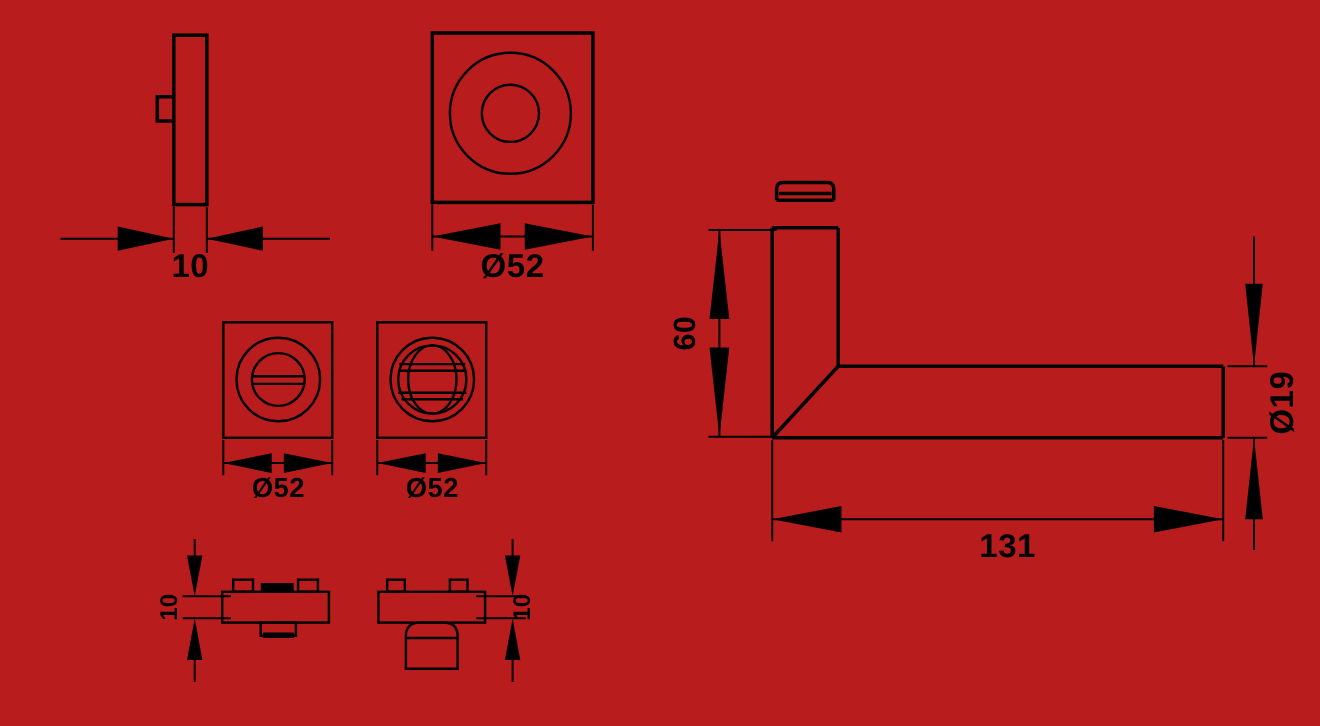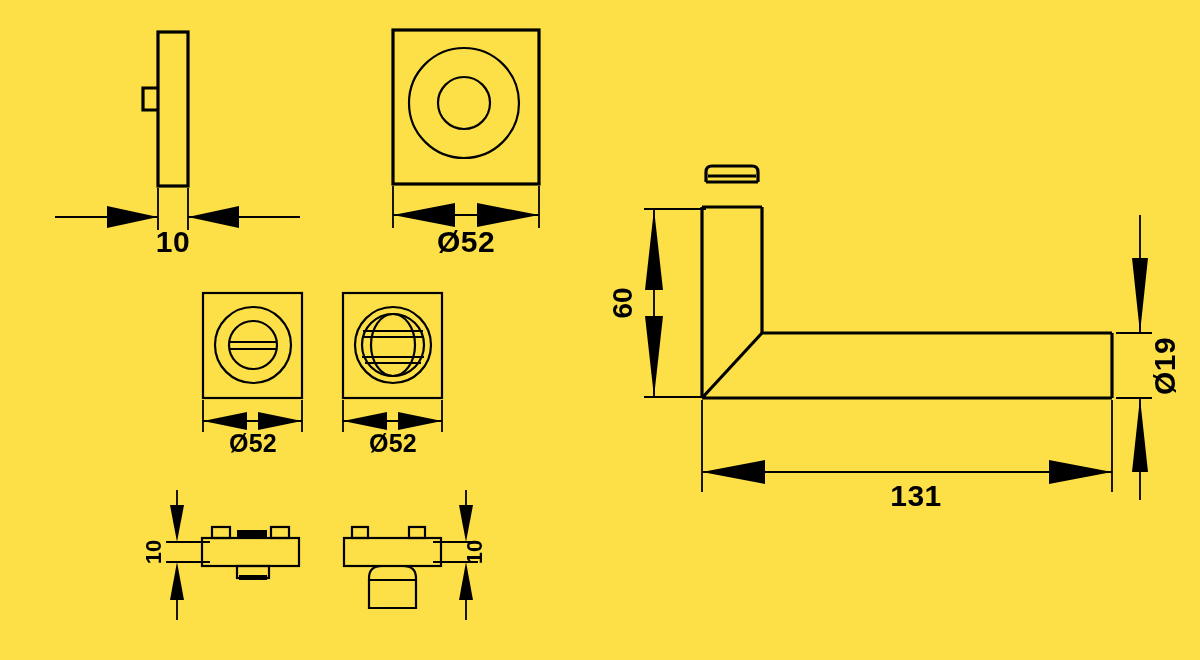--- a/index.html
+++ b/index.html
@@ -10,21 +10,21 @@
   body {
     width: 1200px;
     height: 660px;
     font-family: "Liberation Sans", sans-serif;
     overflow: hidden;
   }
   #drawing-root {
     position: relative;
     width: 1200px;
     height: 660px;
-    background: #fde047;
+    background: #b91c1c;
   }
   svg#technical-drawing {
     display: block;
     width: 1200px;
     height: 660px;
   }
   .outline {
     fill: none;
     stroke: #000000;
     stroke-width: 3.2;

